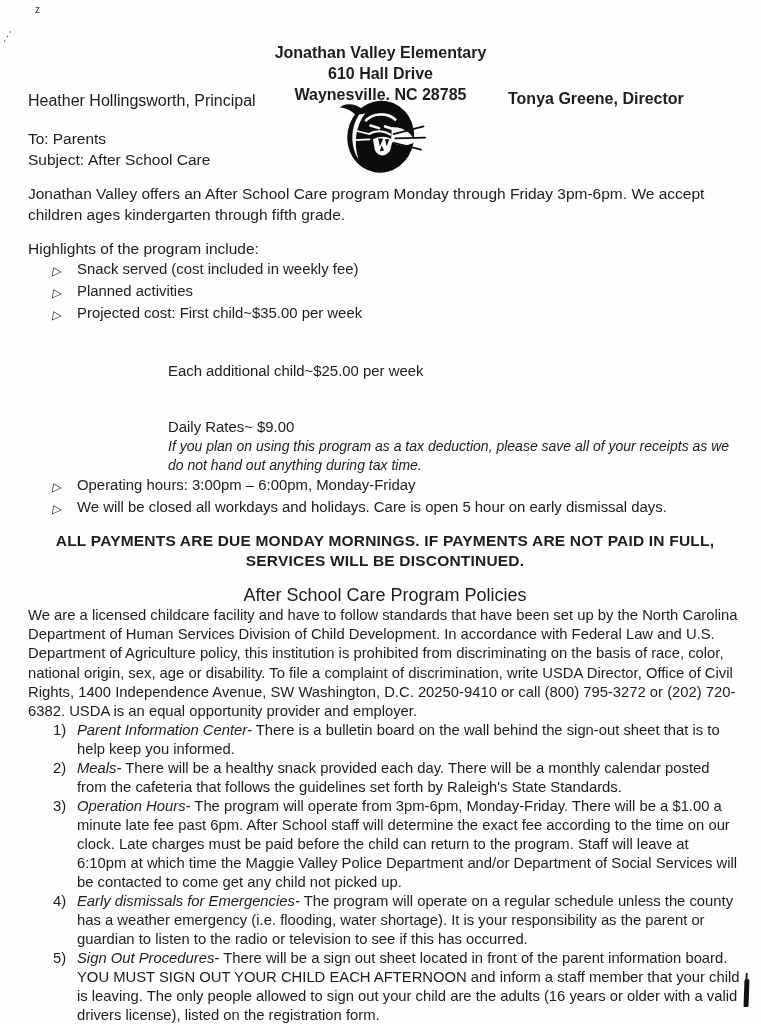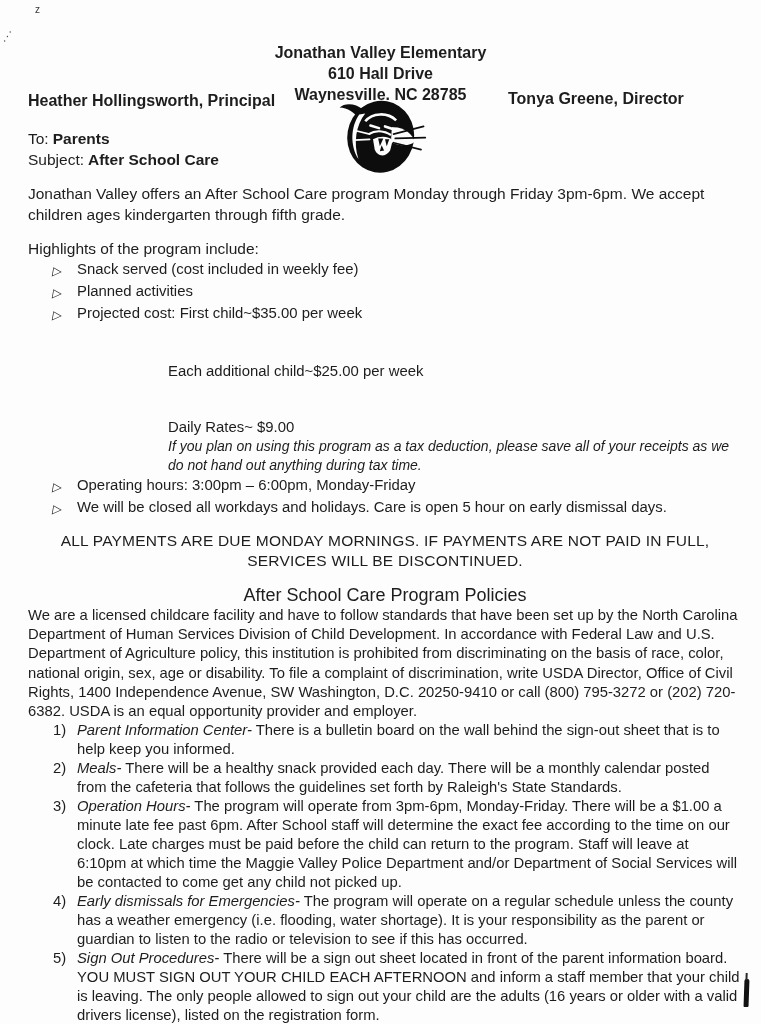--- a/index.html
+++ b/index.html
@@ -14,35 +14,35 @@
     overflow:hidden;
   }
   
   .letterhead {
     position:absolute; top:42px; left:0; width:100%;
     text-align:center; font-weight:bold;
     font-size:16px; line-height:21px;
   }
   .principal {
     position:absolute; top:92px; left:28px;
-    font-weight:bold; font-size:16px;
+    font-weight:normal; font-size:16px;
   }
   .director {
     position:absolute; top:90px; left:508px;
     font-weight:bold; font-size:16px;
   }
   .logo {
     position:absolute; top:90px; left:331px;
     width:96px; height:90px;
   }
   .to-block {
     position:absolute; top:128px; left:28px;
     font-size:15.5px; line-height:21px;
   }
-  .to-block .val { margin-left:4px;font-weight:bold; }
+  .to-block .val { margin-left:4px; }
   
   .body-flow {
     position:absolute; top:183px; left:28px; width:714px;
     font-size:15.5px; line-height:21px;
   }
   .intro { line-height:21px; }
   .hl-heading { margin-top:14px; line-height:20px; }
   .bullet { display:flex; line-height:20px; font-size:14.9px; }
   .bullet .marker {
     flex:none; width:24px; margin-left:25px;
@@ -50,21 +50,21 @@
     transform:skewX(-10deg);
   }
   .bullet .txt { flex:1; }
   .subline { margin-left:140px; line-height:20px; font-size:14.9px;margin-top:36px; }
   .subnote {
     margin-left:140px; width:578px;
     font-style:italic; font-size:14px; line-height:19px;
   }
   .payments {
     margin-top:12px; text-align:center;
-    font-weight:normal; font-size:15.5px; line-height:19.5px;
+    font-weight:bold; font-size:15.5px; line-height:19.5px;
     letter-spacing:0.2px;
   }
   .policies-heading {
     margin-top:14px; text-align:center;
     font-weight:normal; font-size:18px; line-height:22px;
   }
   .policies-intro { font-size:14.8px; line-height:19.2px; }
   .pitem { display:flex; line-height:19px; font-size:14.8px; }
   .pitem .pnum { flex:none; width:24px; margin-left:25px; }
   .pitem .ptext { flex:1; }

